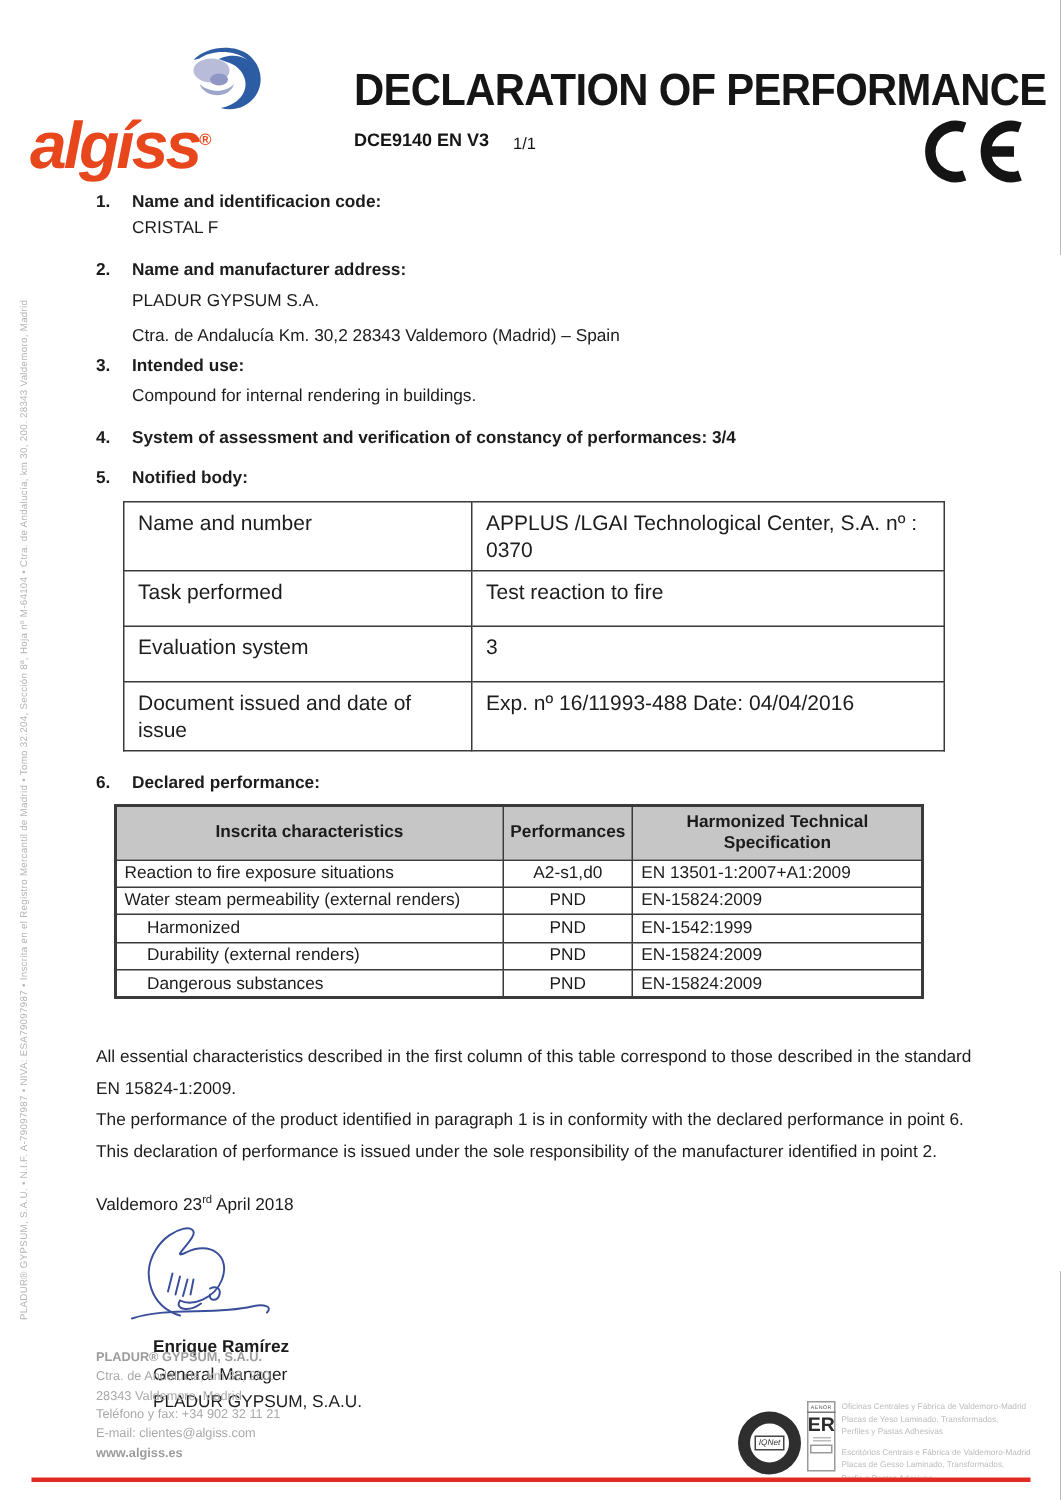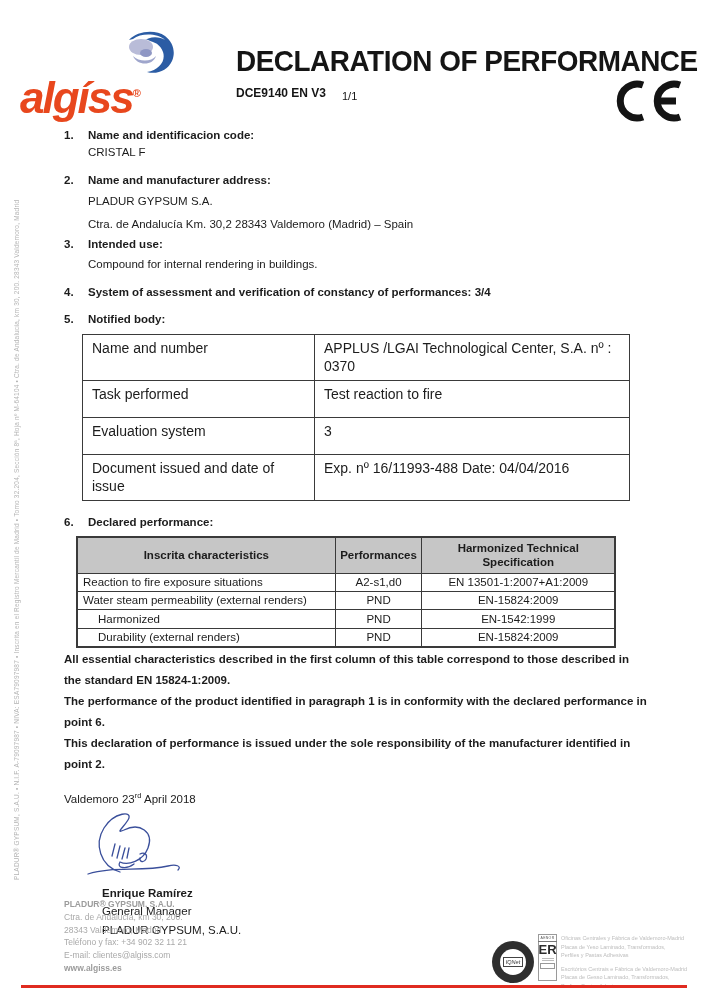--- a/index.html
+++ b/index.html
@@ -50,24 +50,24 @@
     border-collapse:collapse;margin:6px 0 0 12px;width:540px;font-size:11.5px;
     border:2px solid #3a3a3a;
   }
   .perf-table th{
     border:1px solid #3a3a3a;background:#c6c6c6;font-weight:bold;
     text-align:center;padding:3px 4px;line-height:1.25;
   }
   .perf-table td{border:1px solid #3a3a3a;padding:1.5px 5px;}
   .col-char{width:255px;text-align:left;}
   .col-perf{width:76px;text-align:center;}
-  .col-spec{width:195px;text-align:center;}
+  .col-spec{width:195px;text-align:left;}
   td.indent{padding-left:20px;}
   
-  .closing{margin-top:1px;line-height:1.82;font-weight:bold;}
+  .closing{margin-top:29px;line-height:1.82;}
   .closing p{margin:0;}
   .date-line{margin-top:16px;}
   sup{font-size:7.5px;}
   
   .sig-svg{margin:2px 0 0 18px;display:block;}
   .sig-block{margin-left:38px;line-height:1.6;}
   .sig-name{font-weight:bold;}
   
   .footer-left{
     position:absolute;left:64px;top:898px;font-size:8.5px;line-height:1.5;
@@ -212,20 +212,25 @@
         <tr>
           <td class="col-char indent">Harmonized</td>
           <td class="col-perf">PND</td>
           <td class="col-spec">EN-1542:1999</td>
         </tr>
         <tr>
           <td class="col-char indent">Durability (external renders)</td>
           <td class="col-perf">PND</td>
           <td class="col-spec">EN-15824:2009</td>
         </tr>
+        <tr>
+          <td class="col-char indent">Dangerous substances</td>
+          <td class="col-perf">PND</td>
+          <td class="col-spec">EN-15824:2009</td>
+        </tr>
       </tbody>
     </table>
 
     <div class="closing">
       <p>All essential characteristics described in the first column of this table correspond to those described in the standard EN 15824-1:2009.</p>
       <p>The performance of the product identified in paragraph 1 is in conformity with the declared performance in point 6.</p>
       <p>This declaration of performance is issued under the sole responsibility of the manufacturer identified in point 2.</p>
     </div>
 
     <div class="date-line"><span>Valdemoro 23</span><sup>rd</sup><span> April 2018</span></div>

